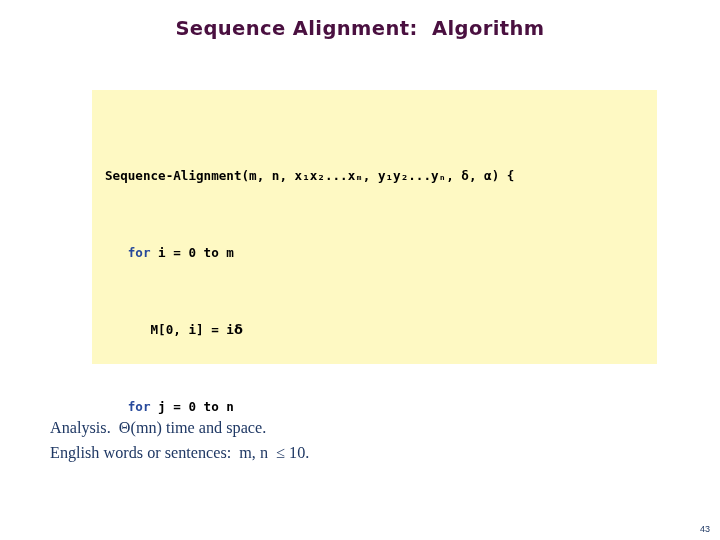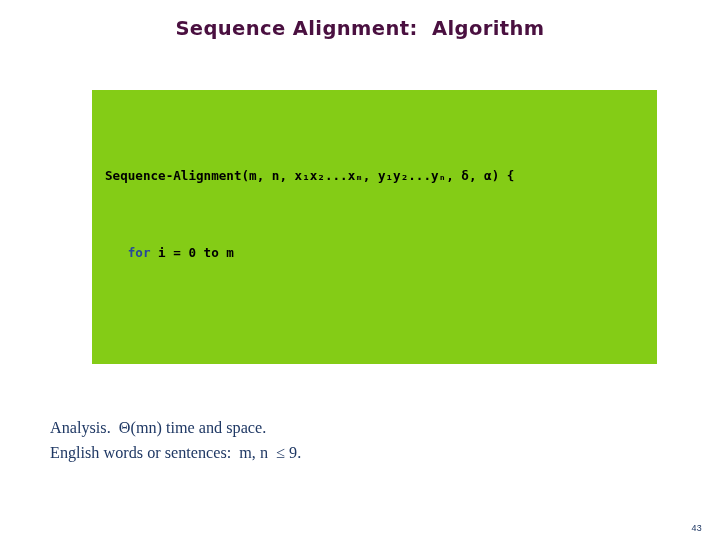--- a/index.html
+++ b/index.html
@@ -39,21 +39,21 @@
     white-space: pre;
   }
 
   
   #code-block {
     position: absolute;
     left: 92px;
     top: 90px;
     width: 565px;
     height: 274px;
-    background: #84cc16;
+    background: #fef9c3;
   }
 
   #code-listing {
     position: absolute;
     left: 13px;
     top: 18px;
     font-family: "DejaVu Sans Mono", "Liberation Mono", monospace;
     font-size: 12.6px;
     font-weight: bold;
     line-height: 19.3px;
@@ -87,43 +87,45 @@
   #analysis .aline {
     display: block;
     white-space: pre;
     height: 25px;
     font-family: Liberation Serif, serif;
   }
 
   
   #page-number {
     position: absolute;
-    right: 18px;
+    right: 10px;
     bottom: 6px;
     color: #1f3864;
-    font-family: Liberation Mono, monospace;
+    font-family: Liberation Sans, sans-serif;
     font-size: 9px;
     text-align: left;
   }
 </style>
 </head>
 <body>
 
 <div id="slide">
 
   <div id="slide-title">Sequence Alignment:  Algorithm</div>
 
   <div id="code-block">
     <div id="code-listing">
 
       <span class="ln"><span>Sequence-Alignment(m, n, x₁x₂...xₘ, y₁y₂...yₙ, δ, α) {</span></span>
 
       <span class="ln">   <span class="kw">for</span> i = 0 to m</span>
 
+      <span class="ln">      M[0, i] = i<span class="greek">δ</span></span>
 
+      <span class="ln">   <span class="kw">for</span> j = 0 to n</span>
 
 
       
 
       
 
       
 
       
 
@@ -133,18 +135,18 @@
 
       
 
       
 
     </div>
   </div>
 
   <div id="analysis">
     <span class="aline">Analysis.  Θ(mn) time and space.</span>
-    <span class="aline">English words or sentences:  m, n  ≤ 9.</span>
+    <span class="aline">English words or sentences:  m, n  ≤ 10.</span>
   </div>
 
   <div id="page-number">43</div>
 
 </div>
 
 </body></html>

